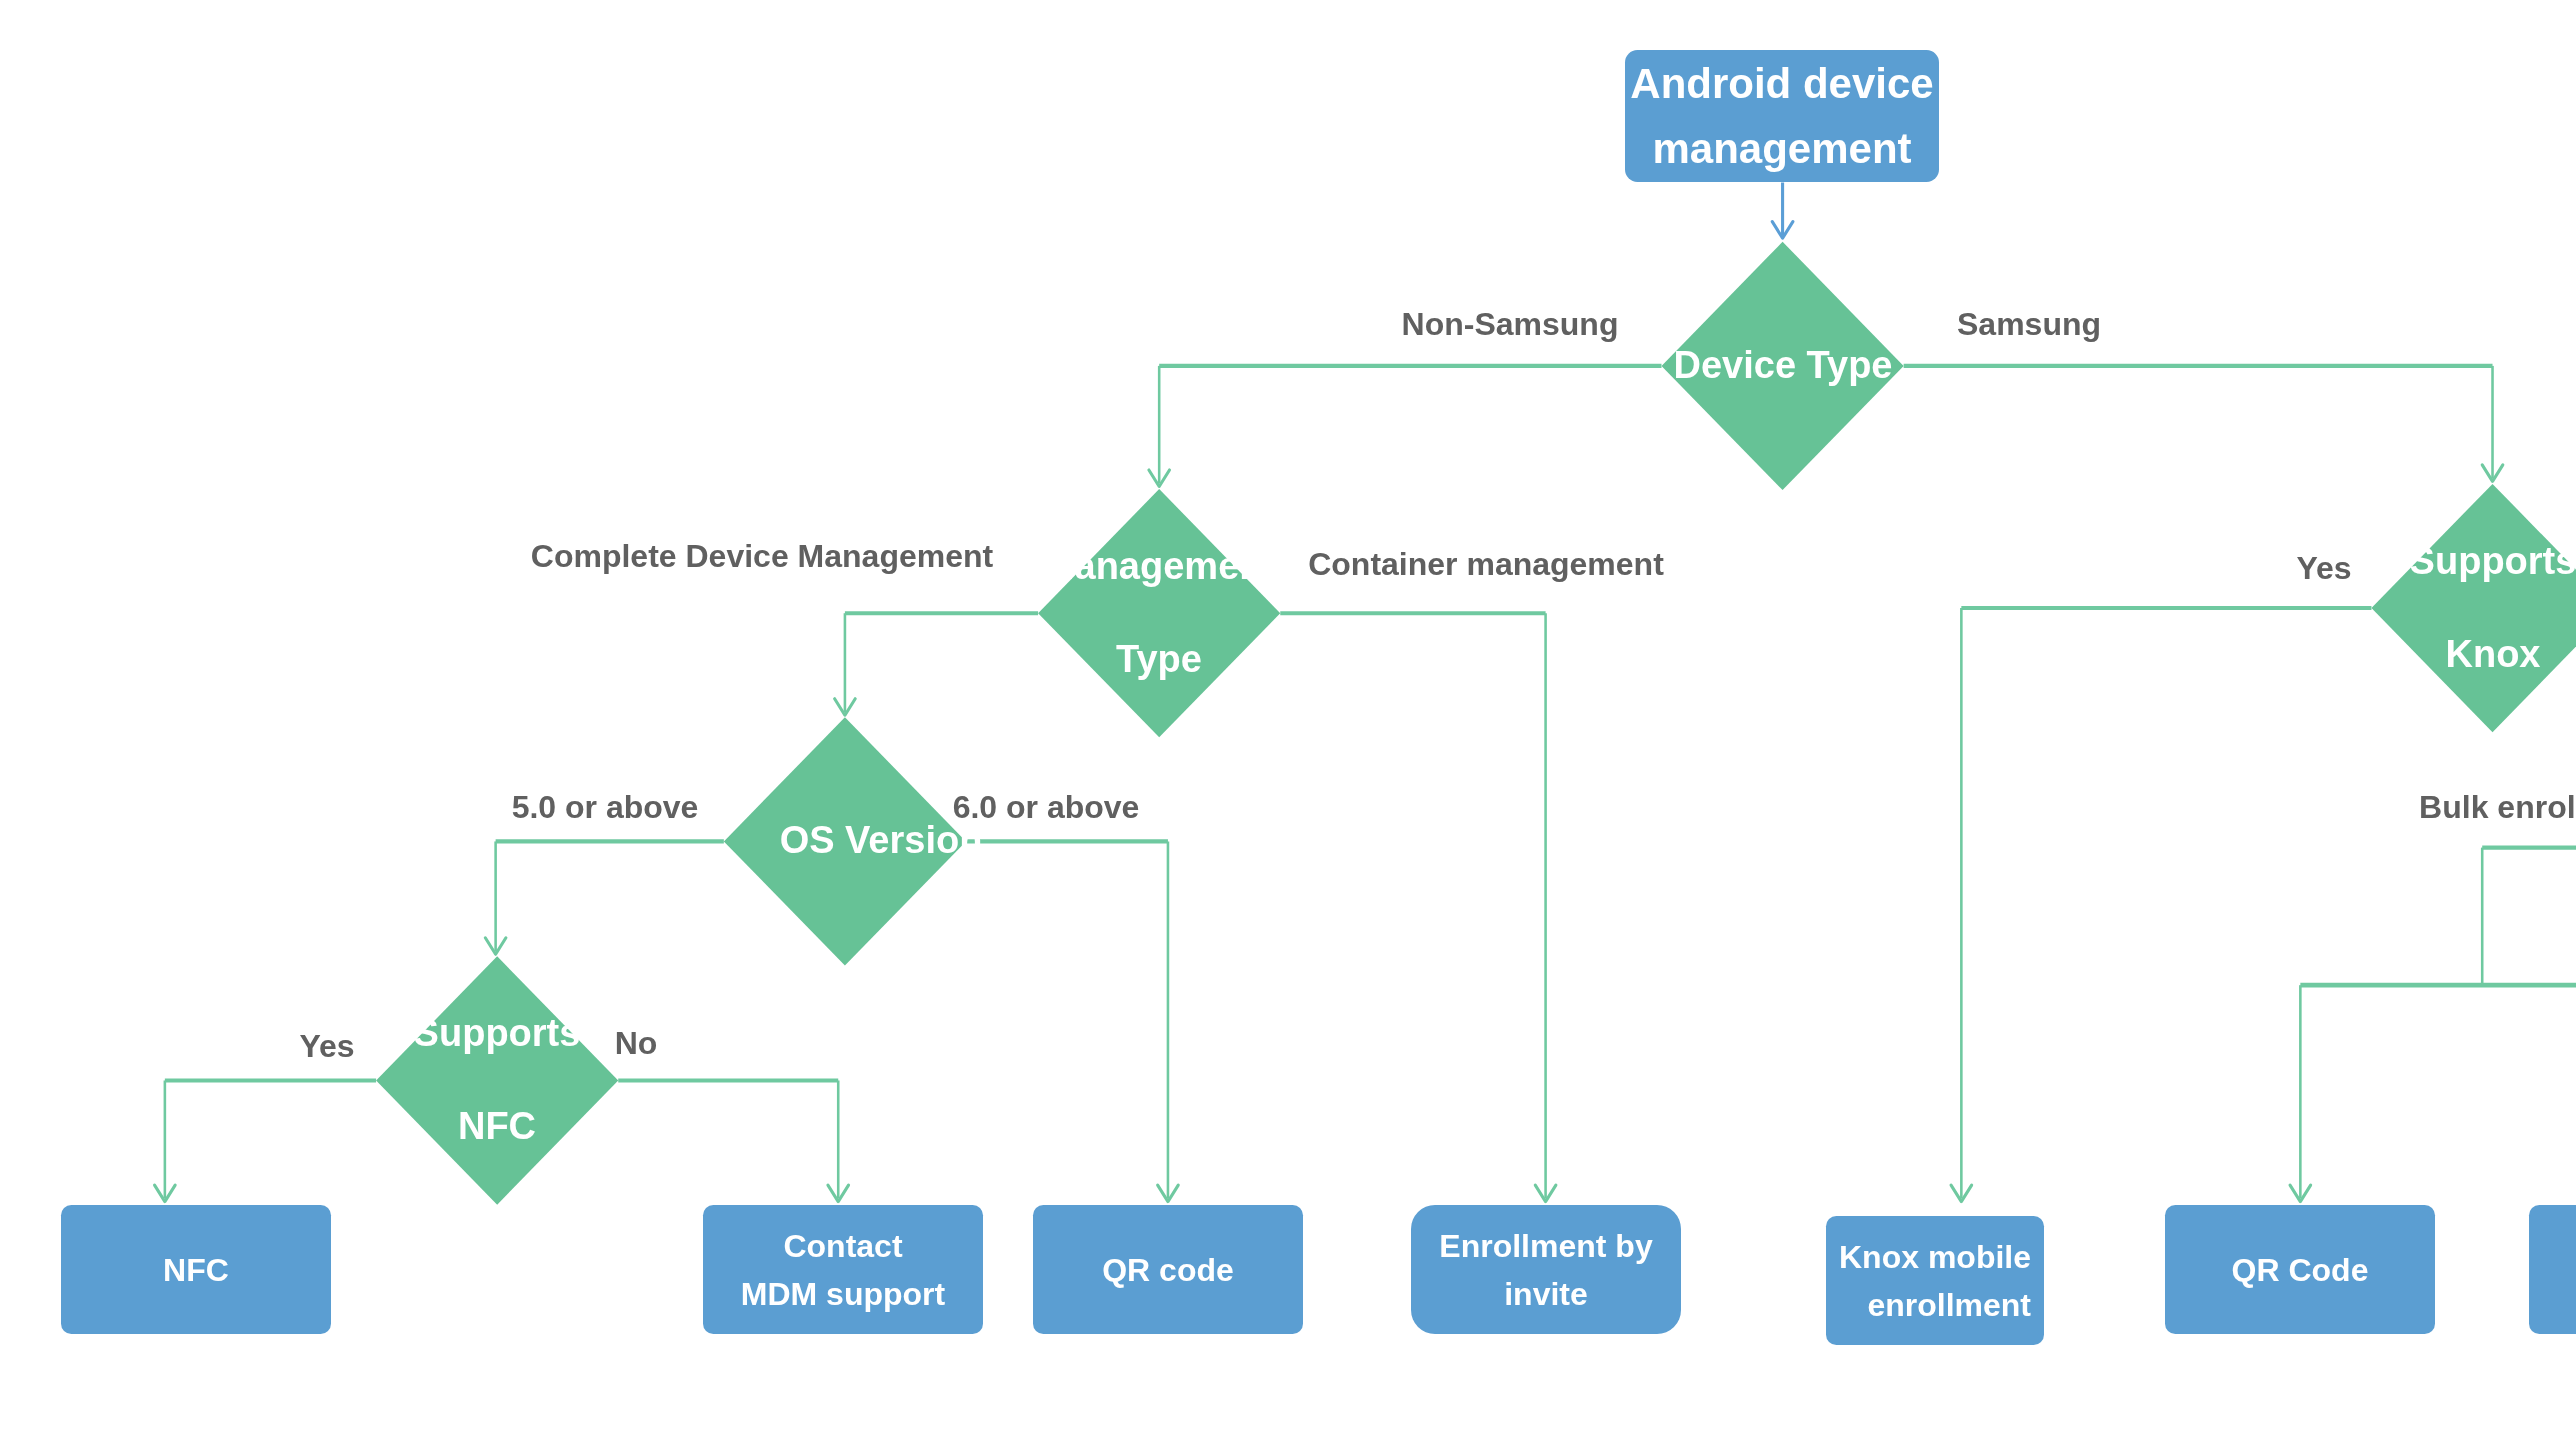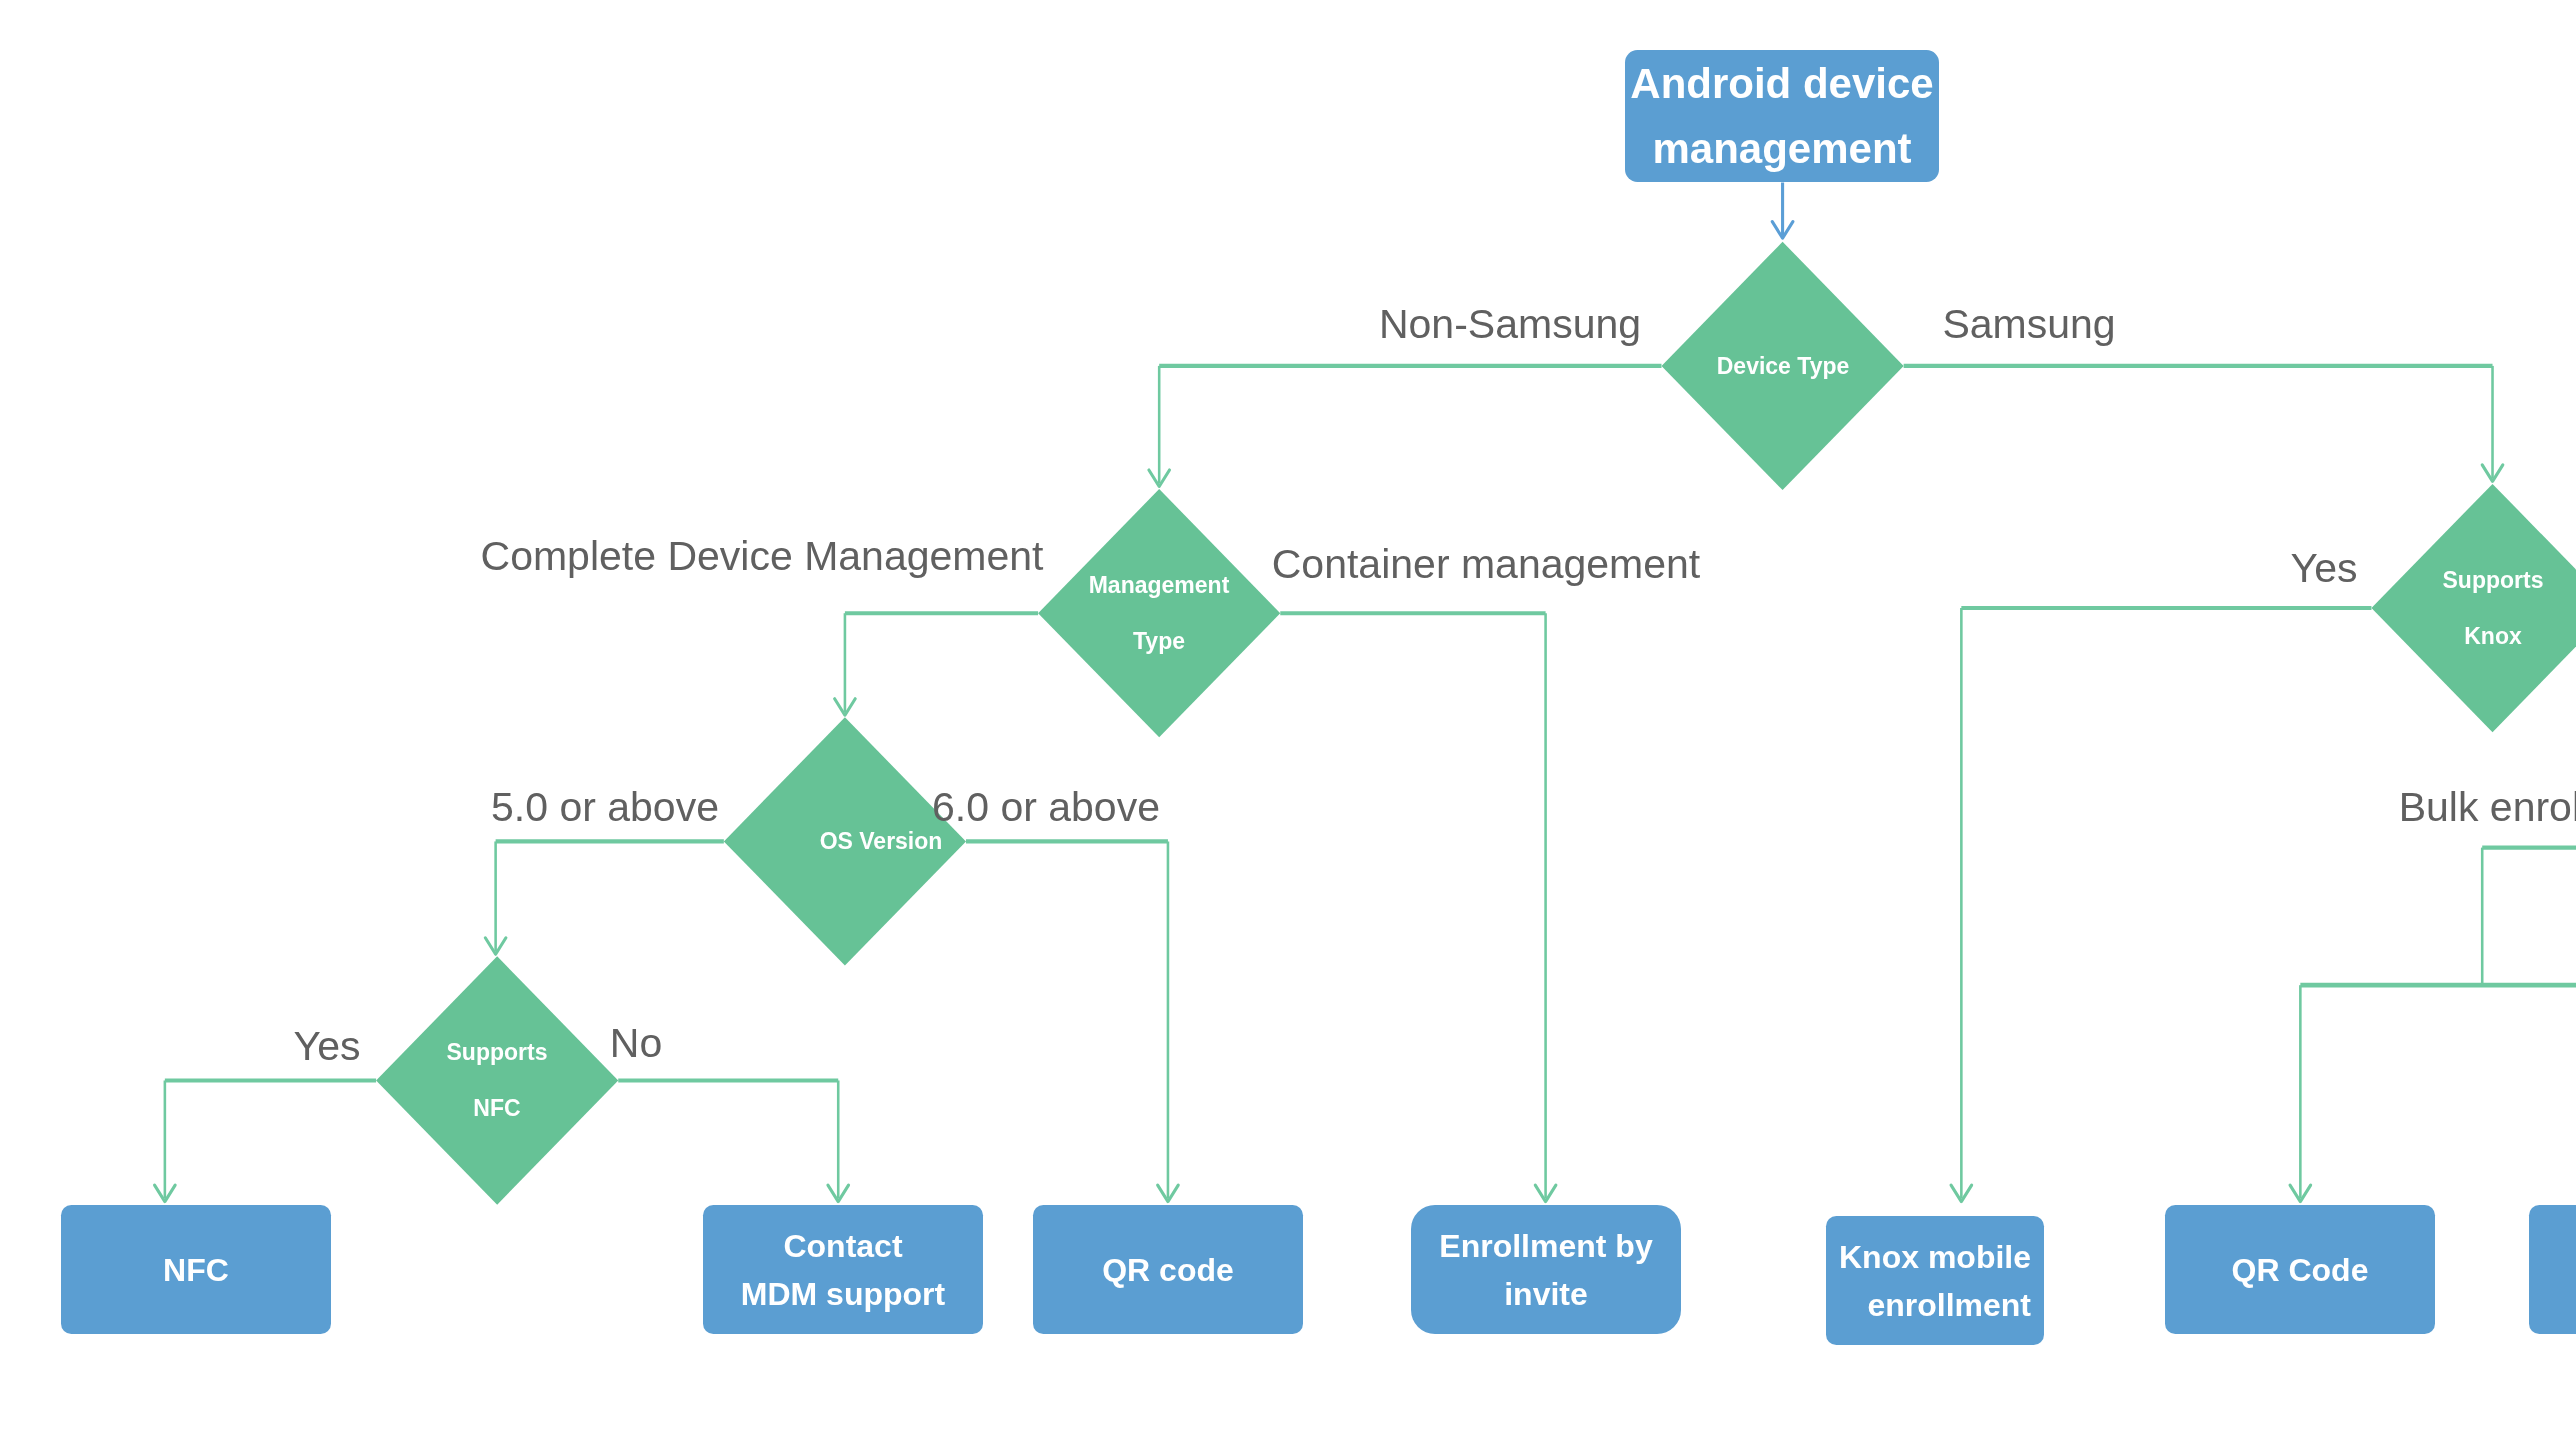--- a/index.html
+++ b/index.html
@@ -25,25 +25,25 @@
   .arrow.blue{stroke:var(--wire-blue);}
   .diamond{fill:var(--decision-fill);}
   .node{
     position:absolute;background:var(--node-fill);border-radius:10.3px;
     color:var(--node-text);display:flex;align-items:center;justify-content:center;
     text-align:center;white-space:pre-line;font-size:32px;line-height:1.5;font-weight:600;
   }
   .node.root{font-size:42px;line-height:1.55;border-radius:12.4px;}
   .dlabel{
     position:absolute;transform:translate(-50%,-50%);color:var(--node-text);
-    text-align:center;white-space:pre-line;font-size:23px;line-height:2.45;font-weight:600;
+    text-align:center;white-space:pre-line;font-size:38px;line-height:2.45;font-weight:600;
   }
   .elabel{
     position:absolute;transform:translate(-50%,-50%);color:var(--label-text);
-    font-weight:400;font-size:41px;white-space:nowrap;
+    font-weight:700;font-size:32px;white-space:nowrap;
   }
 </style>
 </head>
 <body>
 
 <div class="canvas">
 
   <svg class="wires" viewBox="0 0 6877 2814" aria-hidden="true">
 
     <path class="wire-b" d="M3460 354 L3460 456"></path>

